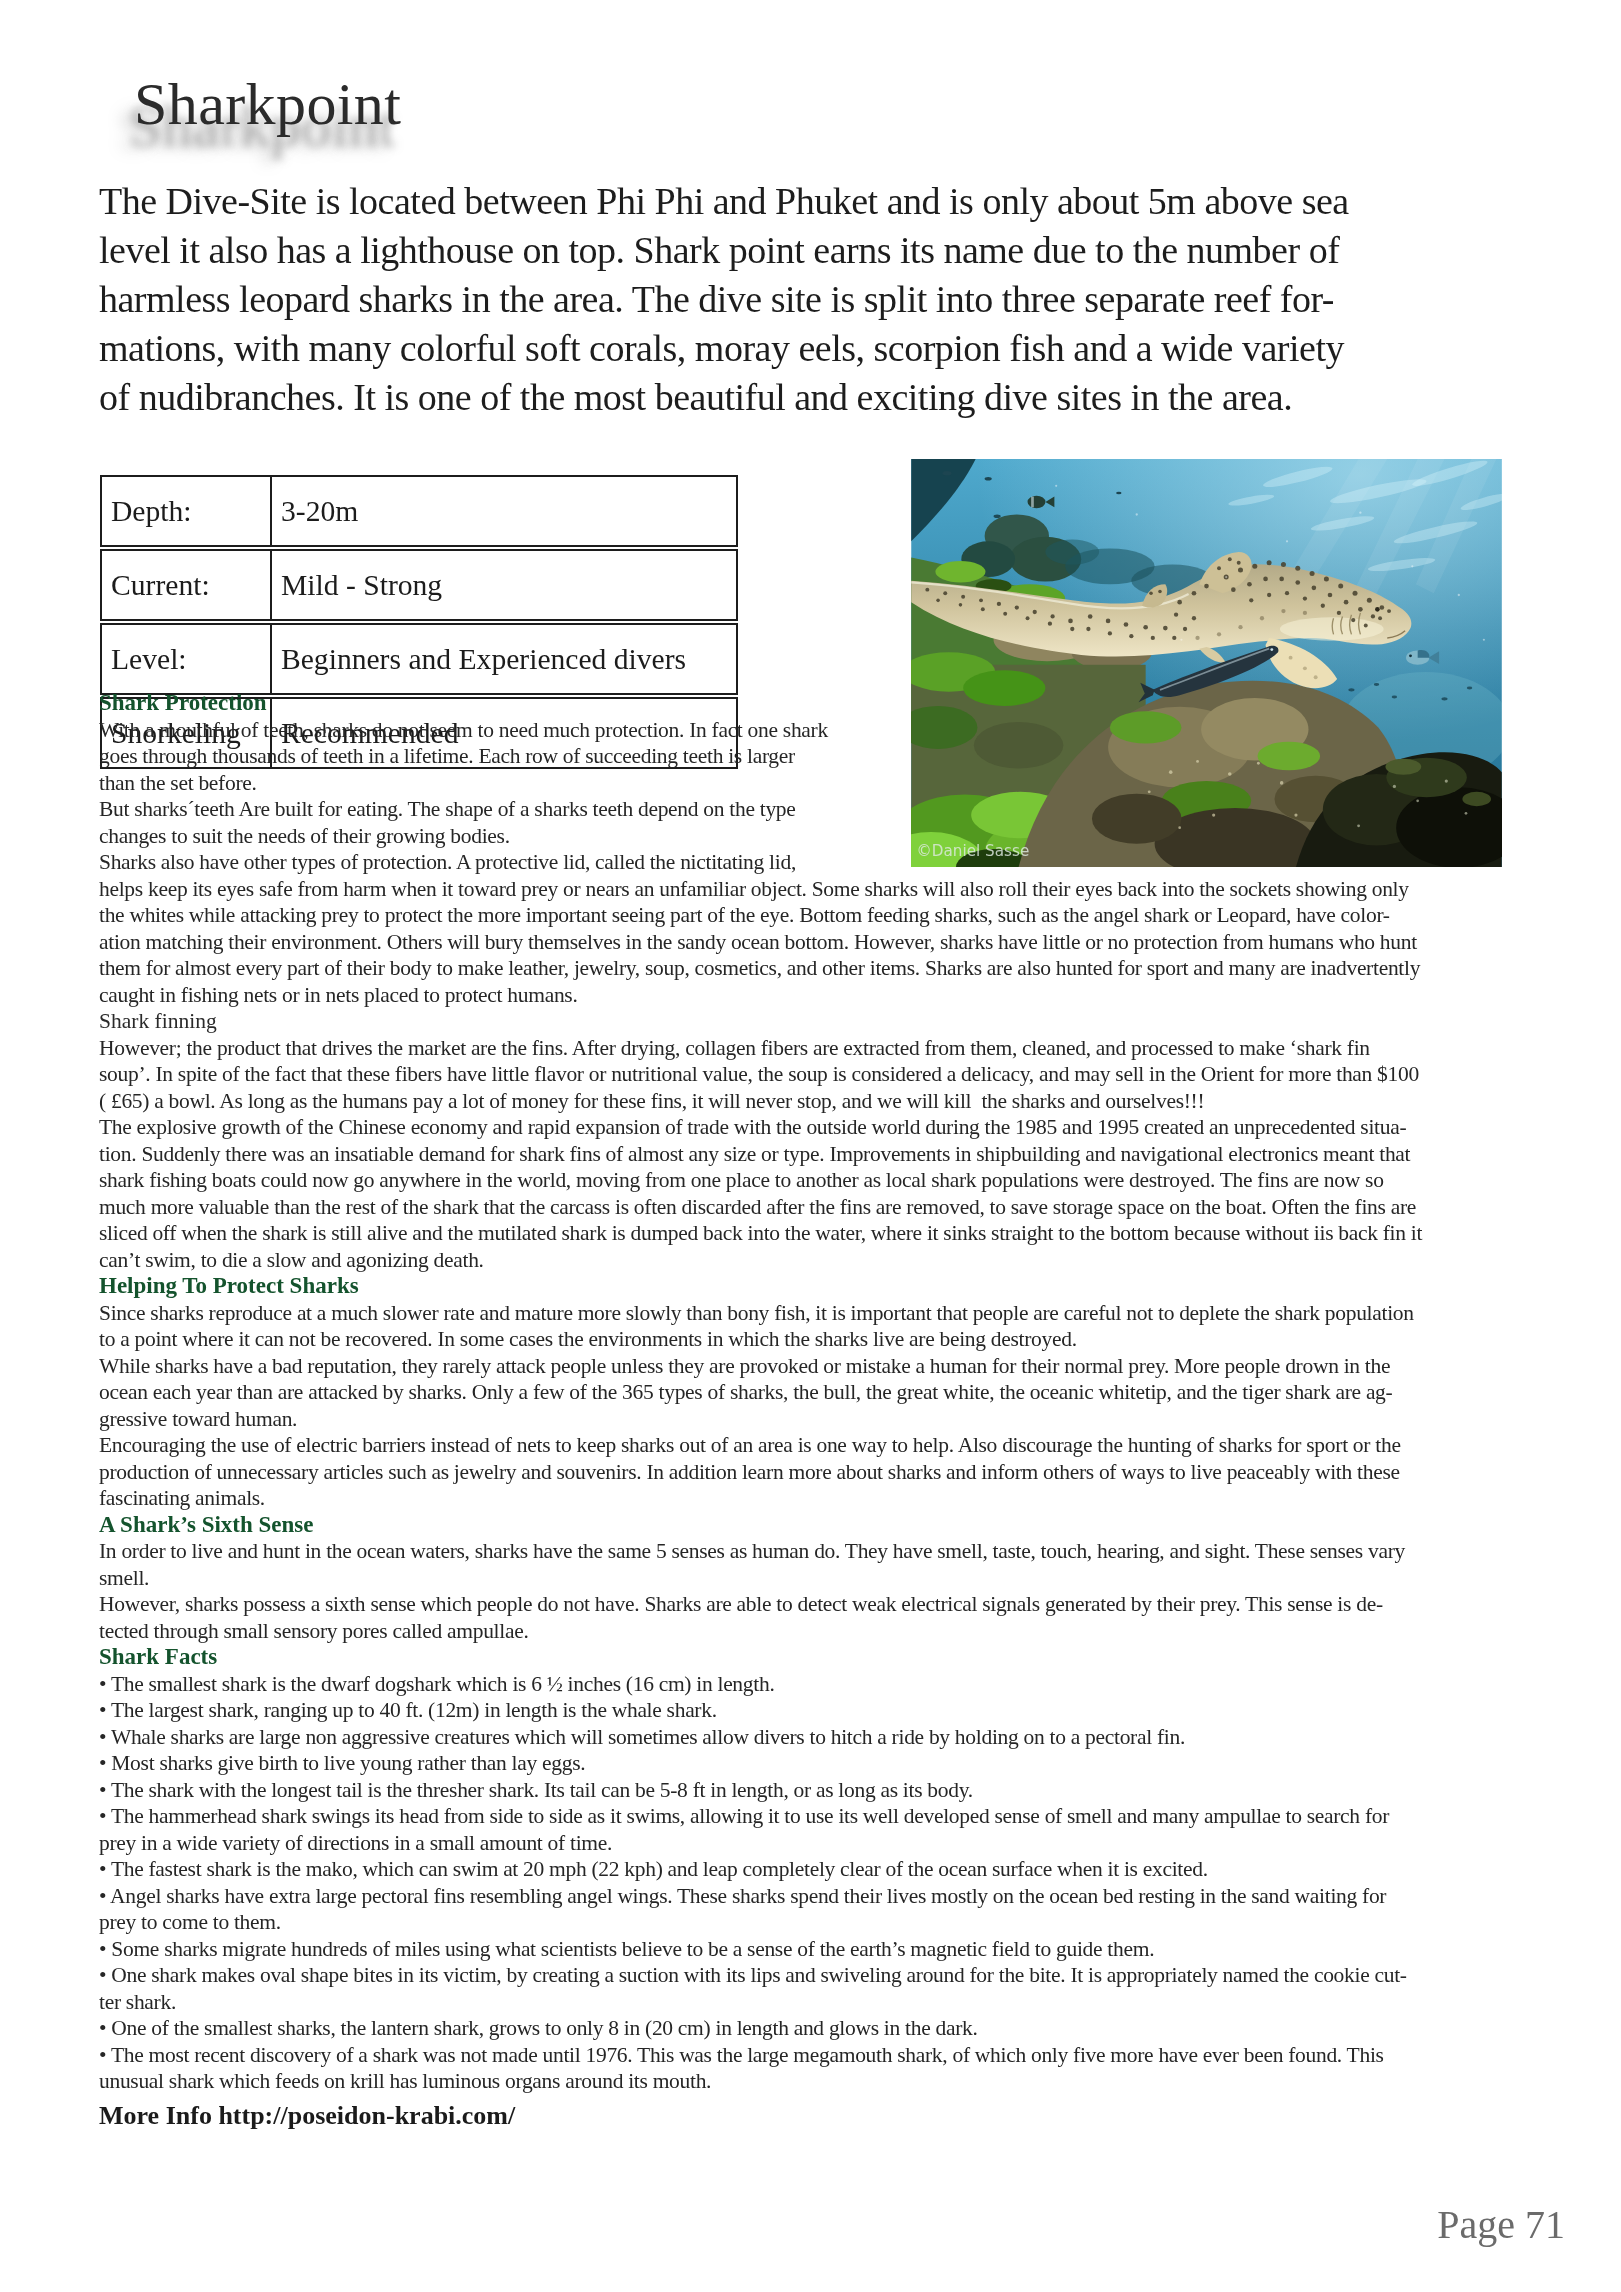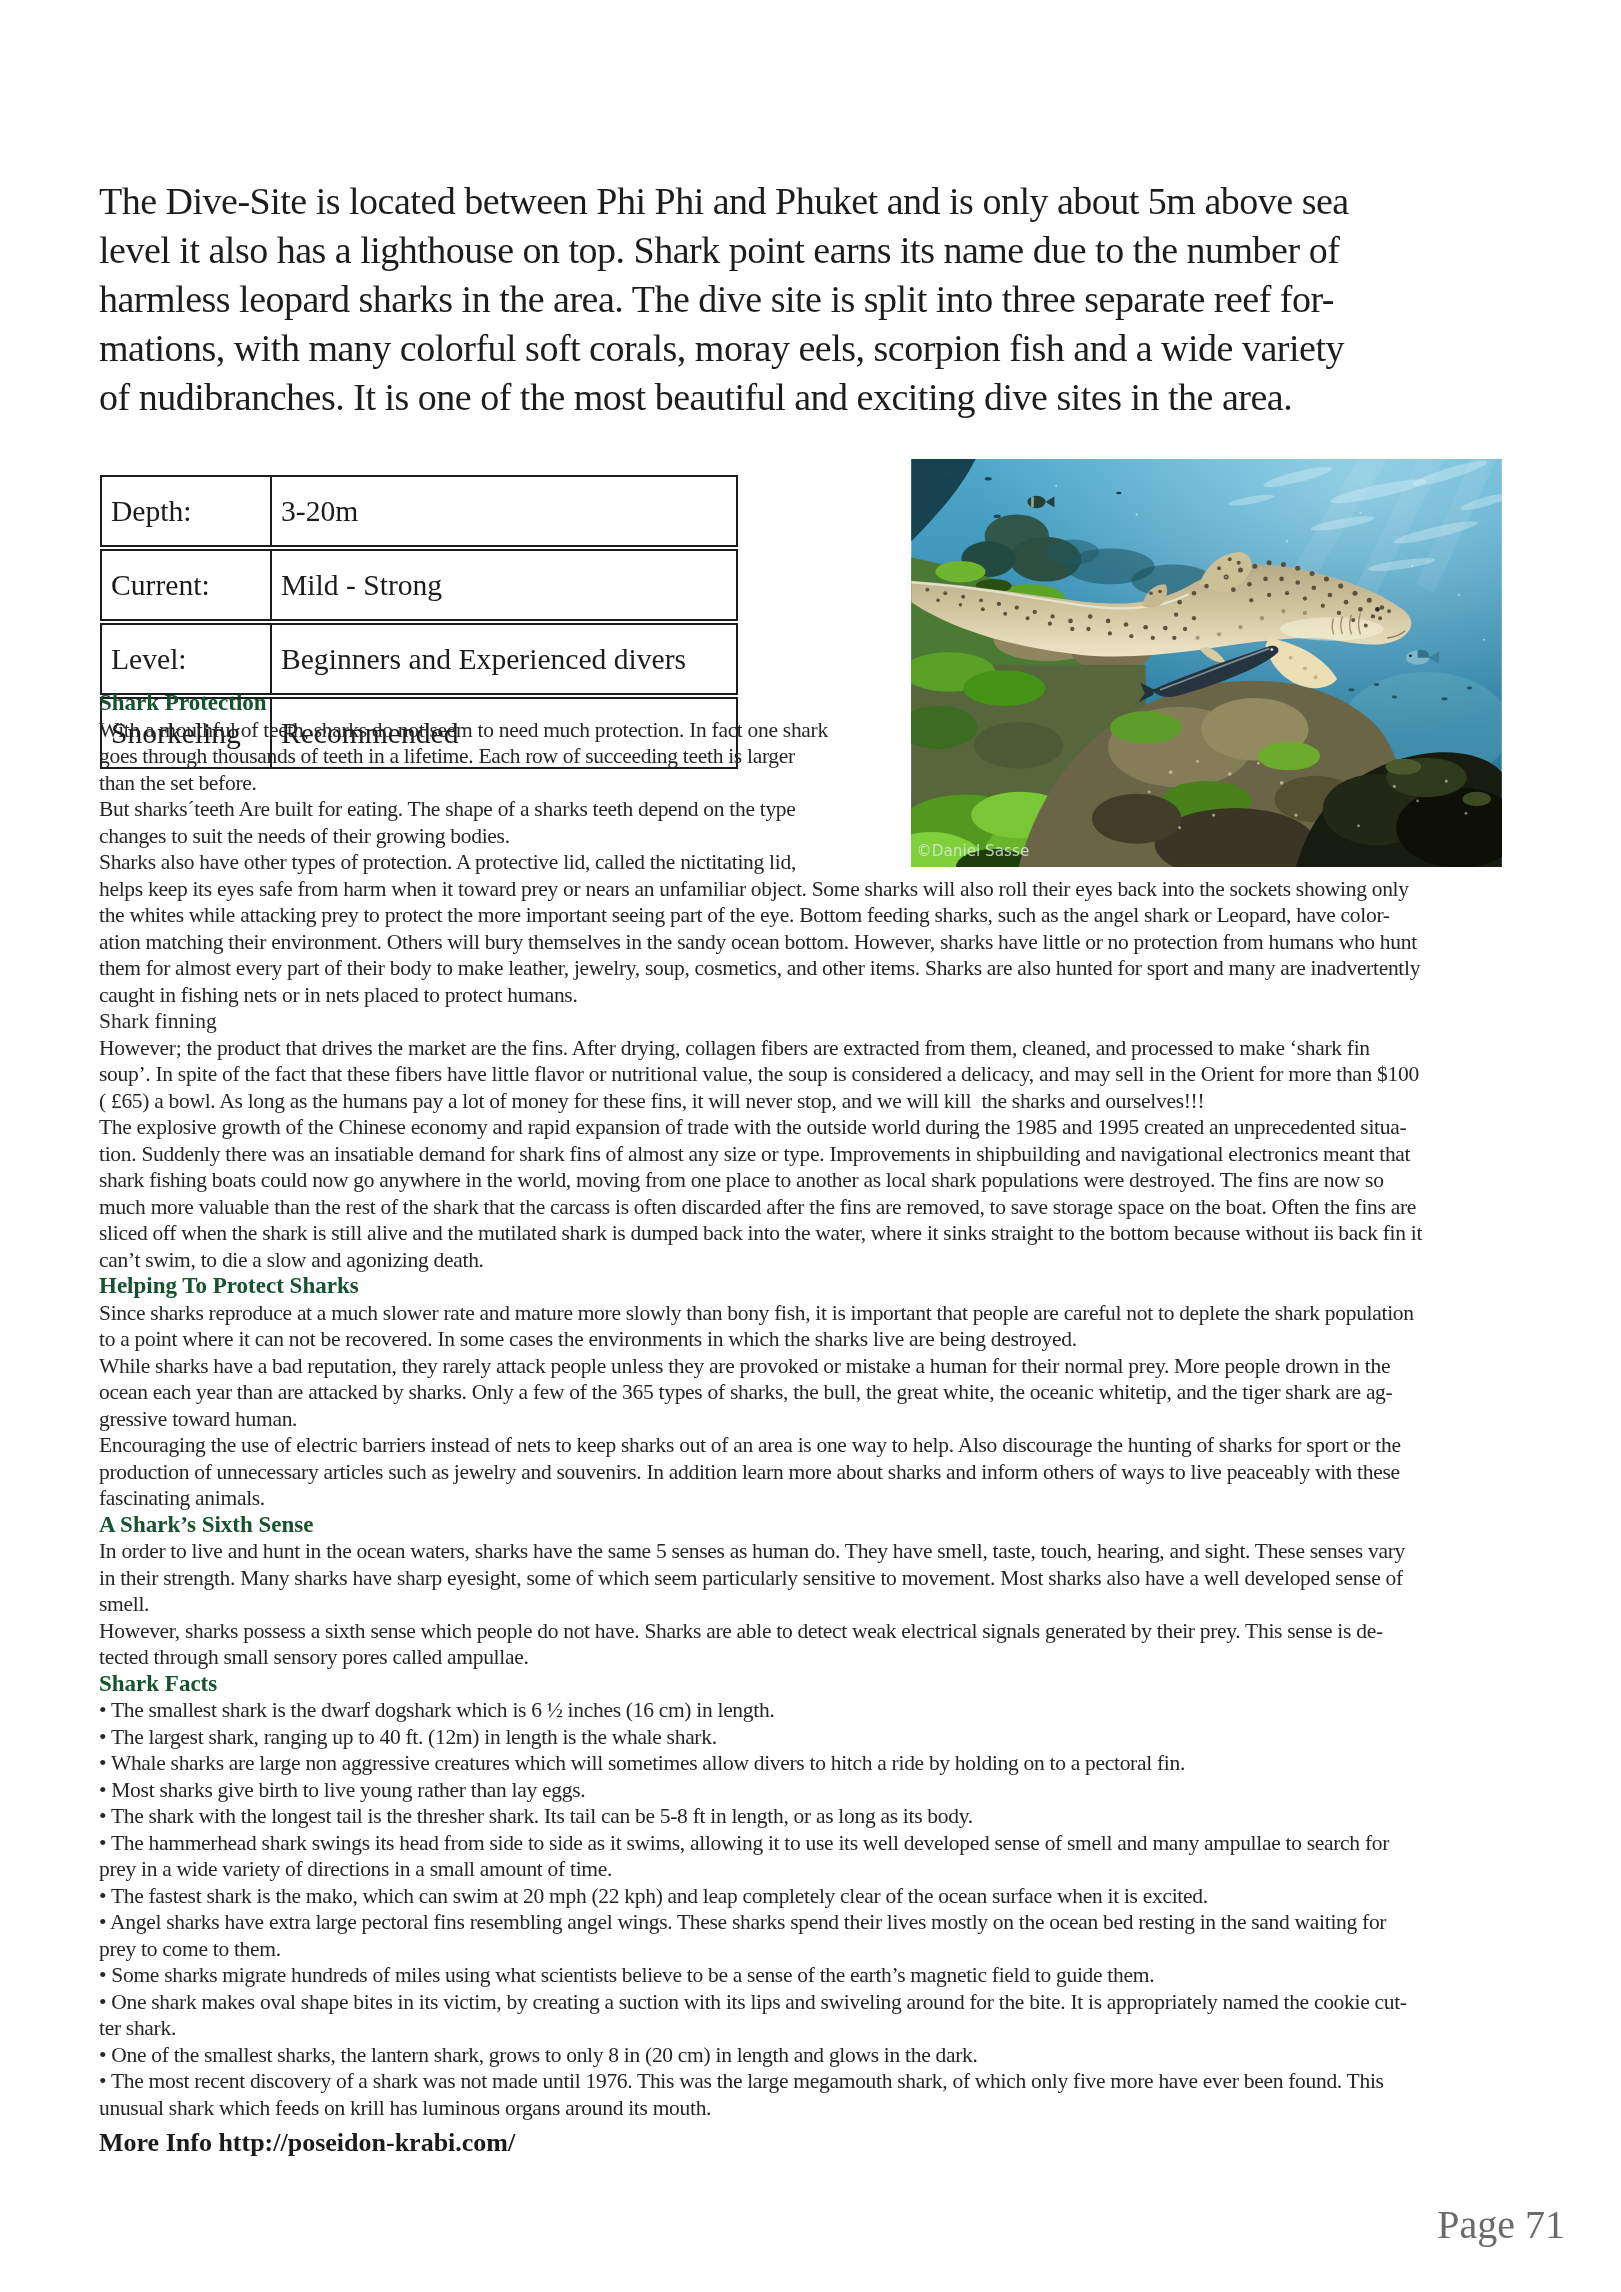--- a/index.html
+++ b/index.html
@@ -22,20 +22,21 @@
   .body-line{font-size:21.5px;line-height:26.5px;letter-spacing:-0.3px;white-space:pre;color:#262626;font-family:Liberation Serif, serif;}
   .more-info{font-size:26px;font-weight:bold;line-height:39px;margin-top:1.8px;white-space:pre;color:#1b1b1b;}
   .page-number{position:absolute;right:56px;top:2201px;font-size:40px;color:#6b6b6b;}
   .credit-text{font-family:"DejaVu Sans", sans-serif;font-size:17px;fill:rgba(222,233,224,0.82);}
 </style>
 </head>
 <body>
 
 <div class="page">
 
+  <h1 class="page-title">Sharkpoint</h1>
 
   <div class="intro">
       <div class="intro-line">The Dive-Site is located between Phi Phi and Phuket and is only about 5m above sea</div>
       <div class="intro-line">level it also has a lighthouse on top. Shark point earns its name due to the number of</div>
       <div class="intro-line">harmless leopard sharks in the area. The dive site is split into three separate reef for-</div>
       <div class="intro-line">mations, with many colorful soft corals, moray eels, scorpion fish and a wide variety</div>
       <div class="intro-line">of nudibranches. It is one of the most beautiful and exciting dive sites in the area.</div>
     </div>
 
   <table class="dive-table">
@@ -361,21 +362,20 @@
         <div class="body-line">ocean each year than are attacked by sharks. Only a few of the 365 types of sharks, the bull, the great white, the oceanic whitetip, and the tiger shark are ag-</div>
         <div class="body-line">gressive toward human.</div>
         <div class="body-line">Encouraging the use of electric barriers instead of nets to keep sharks out of an area is one way to help. Also discourage the hunting of sharks for sport or the</div>
         <div class="body-line">production of unnecessary articles such as jewelry and souvenirs. In addition learn more about sharks and inform others of ways to live peaceably with these</div>
         <div class="body-line">fascinating animals.</div>
       </div>
 
     <div class="sec-heading">A Shark’s Sixth Sense</div>
     <div>
         <div class="body-line">In order to live and hunt in the ocean waters, sharks have the same 5 senses as human do. They have smell, taste, touch, hearing, and sight. These senses vary</div>
-        <div class="body-line">in their strength. Many sharks have sharp eyesight, some of which seem particularly sensitive to movement. Most sharks also have a well developed sense of</div>
         <div class="body-line">smell.</div>
         <div class="body-line">However, sharks possess a sixth sense which people do not have. Sharks are able to detect weak electrical signals generated by their prey. This sense is de-</div>
         <div class="body-line">tected through small sensory pores called ampullae.</div>
       </div>
 
     <div class="sec-heading">Shark Facts</div>
     <div>
         <div class="body-line">• The smallest shark is the dwarf dogshark which is 6 ½ inches (16 cm) in length.</div>
         <div class="body-line">• The largest shark, ranging up to 40 ft. (12m) in length is the whale shark.</div>
         <div class="body-line">• Whale sharks are large non aggressive creatures which will sometimes allow divers to hitch a ride by holding on to a pectoral fin.</div>

